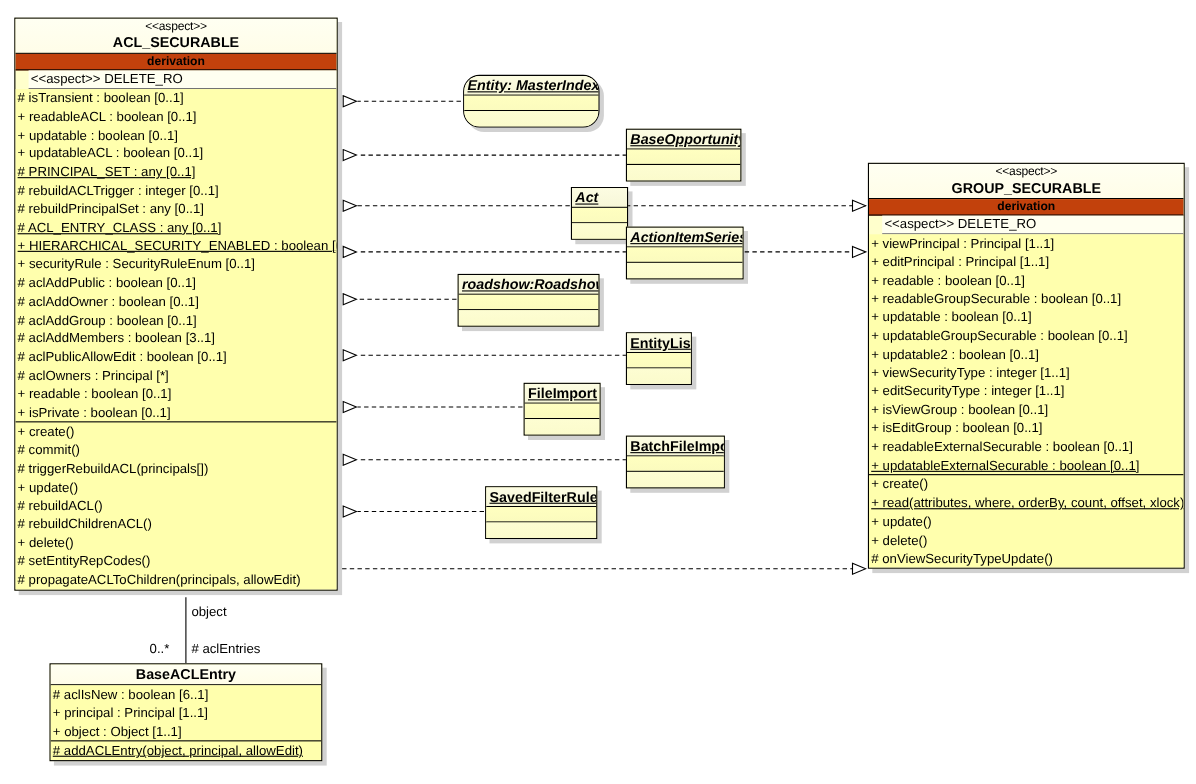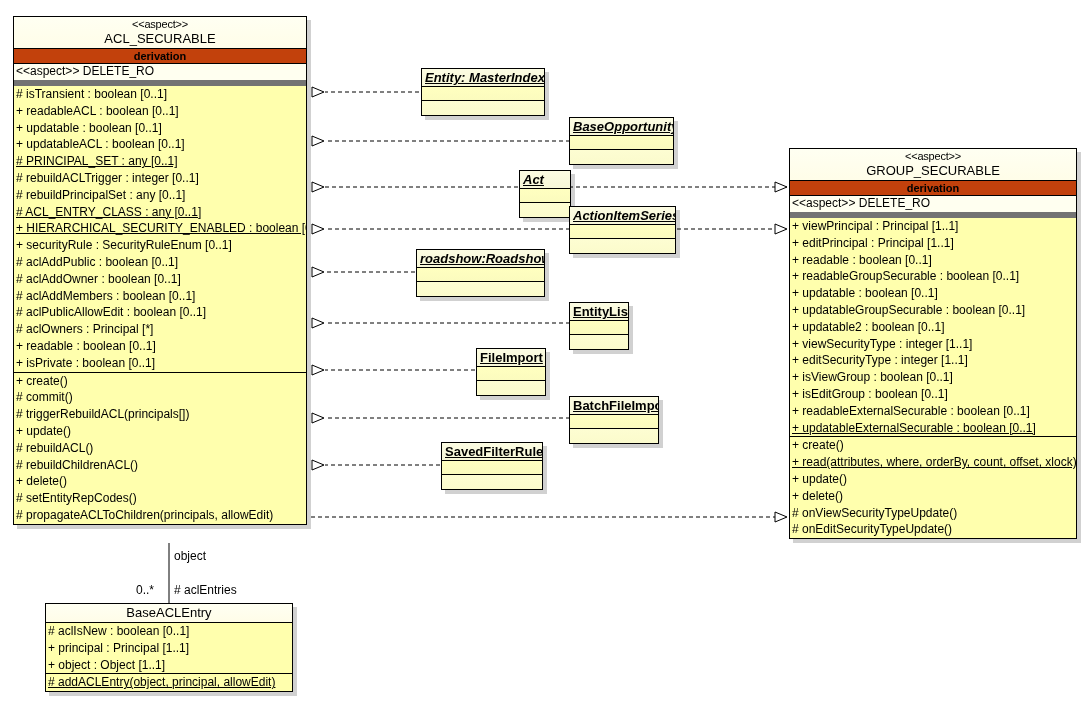--- a/index.html
+++ b/index.html
@@ -23,29 +23,29 @@
   .cls .hdr{
     background:linear-gradient(to bottom,#fffff2 0%,#fffde8 100%);
     border-bottom:1px solid #000;
     text-align:center;
     padding:1px 3px 2px 3px;
   }
   .cls .stereo{
     display:block;font-size:11px;line-height:13px;letter-spacing:-0.2px;
   }
   .cls .cname{
-    display:block;font-weight:normal;font-size:13px;line-height:15px;
+    display:block;font-weight:bold;font-size:13px;line-height:15px;
   }
   .cls .deriv{
     text-align:center;font-weight:bold;font-size:11px;line-height:14px;
     border-bottom:1px solid #000;background:#c2410c;padding:0 2px;
   }
   .cls .derivline{
-    font-size:12px;line-height:15px;border-bottom:6px solid #737373;
-    background:#fffff0;padding:0 2px 1px 2px;white-space:nowrap;
+    font-size:12px;line-height:15px;border-bottom:1px solid #737373;
+    background:#fffff0;padding:0 2px 1px 2px;white-space:nowrap;margin-left:12px;
   }
   .cls .sect{
     padding:0;background:#ffffad;
   }
   .cls .sect.ops{border-top:1px solid #000;}
   .cls .row{
     font-size:12px;line-height:16.8px;padding:0 2px;white-space:nowrap;
     overflow:hidden;
   }
   .cls .row.stat{text-decoration:underline;}
@@ -126,21 +126,22 @@
         <div class="row">+ updatable : boolean [0..1]</div>
         <div class="row">+ updatableACL : boolean [0..1]</div>
         <div class="row stat"># PRINCIPAL_SET : any [0..1]</div>
         <div class="row"># rebuildACLTrigger : integer [0..1]</div>
         <div class="row"># rebuildPrincipalSet : any [0..1]</div>
         <div class="row stat"># ACL_ENTRY_CLASS : any [0..1]</div>
         <div class="row stat">+ HIERARCHICAL_SECURITY_ENABLED : boolean [0..1]</div>
         <div class="row">+ securityRule : SecurityRuleEnum [0..1]</div>
         <div class="row"># aclAddPublic : boolean [0..1]</div>
         <div class="row"># aclAddOwner : boolean [0..1]</div>
-        <div class="row"># aclAddMembers : boolean [0..1]</div>
+        <div class="row"># aclAddGroup : boolean [0..1]</div>
+        <div class="row"># aclAddMembers : boolean [3..1]</div>
         <div class="row"># aclPublicAllowEdit : boolean [0..1]</div>
         <div class="row"># aclOwners : Principal [*]</div>
         <div class="row">+ readable : boolean [0..1]</div>
         <div class="row">+ isPrivate : boolean [0..1]</div>
       </div>
     <div class="sect ops" id="acl-ops">
         <div class="row">+ create()</div>
         <div class="row"># commit()</div>
         <div class="row"># triggerRebuildACL(principals[])</div>
         <div class="row">+ update()</div>
@@ -173,44 +174,43 @@
         <div class="row">+ isEditGroup : boolean [0..1]</div>
         <div class="row">+ readableExternalSecurable : boolean [0..1]</div>
         <div class="row stat">+ updatableExternalSecurable : boolean [0..1]</div>
       </div>
     <div class="sect ops" id="grp-ops">
         <div class="row">+ create()</div>
         <div class="row stat">+ read(attributes, where, orderBy, count, offset, xlock)</div>
         <div class="row">+ update()</div>
         <div class="row">+ delete()</div>
         <div class="row"># onViewSecurityTypeUpdate()</div>
-        <div class="row"># onEditSecurityTypeUpdate()</div>
       </div>
   </div>
 
   <div class="cls bottom" id="bae" style="left:45px;top:603px;width:248px;">
     <div class="hdr">
       <span class="cname">BaseACLEntry</span>
     </div>
     <div class="sect attrs" id="bae-attrs">
-        <div class="row"># aclIsNew : boolean [0..1]</div>
+        <div class="row"># aclIsNew : boolean [6..1]</div>
         <div class="row">+ principal : Principal [1..1]</div>
         <div class="row">+ object : Object [1..1]</div>
       </div>
     <div class="sect ops" id="bae-ops">
         <div class="row stat"># addACLEntry(object, principal, allowEdit)</div>
       </div>
   </div>
 
   <div class="edgelabel" style="left:174px;top:549px;">object</div>
   <div class="edgelabel" style="left:174px;top:583px;"># aclEntries</div>
   <div class="edgelabel" style="left:136px;top:583px;">0..*</div>
 
   <div id="middle-holder">
-      <div class="cls small" style="left: 421px; top: 68px; width: 124px;">
+      <div class="cls small" style="left: 421px; top: 68px; width: 124px; border-radius: 15px;">
         <div class="hdr">
           <span class="cname">Entity: MasterIndex</span>
         </div>
         <div class="comp"></div>
         <div class="comp last"></div>
       </div>
       <div class="cls small" style="left: 569px; top: 117px; width: 105px;">
         <div class="hdr">
           <span class="cname">BaseOpportunity</span>
         </div>

